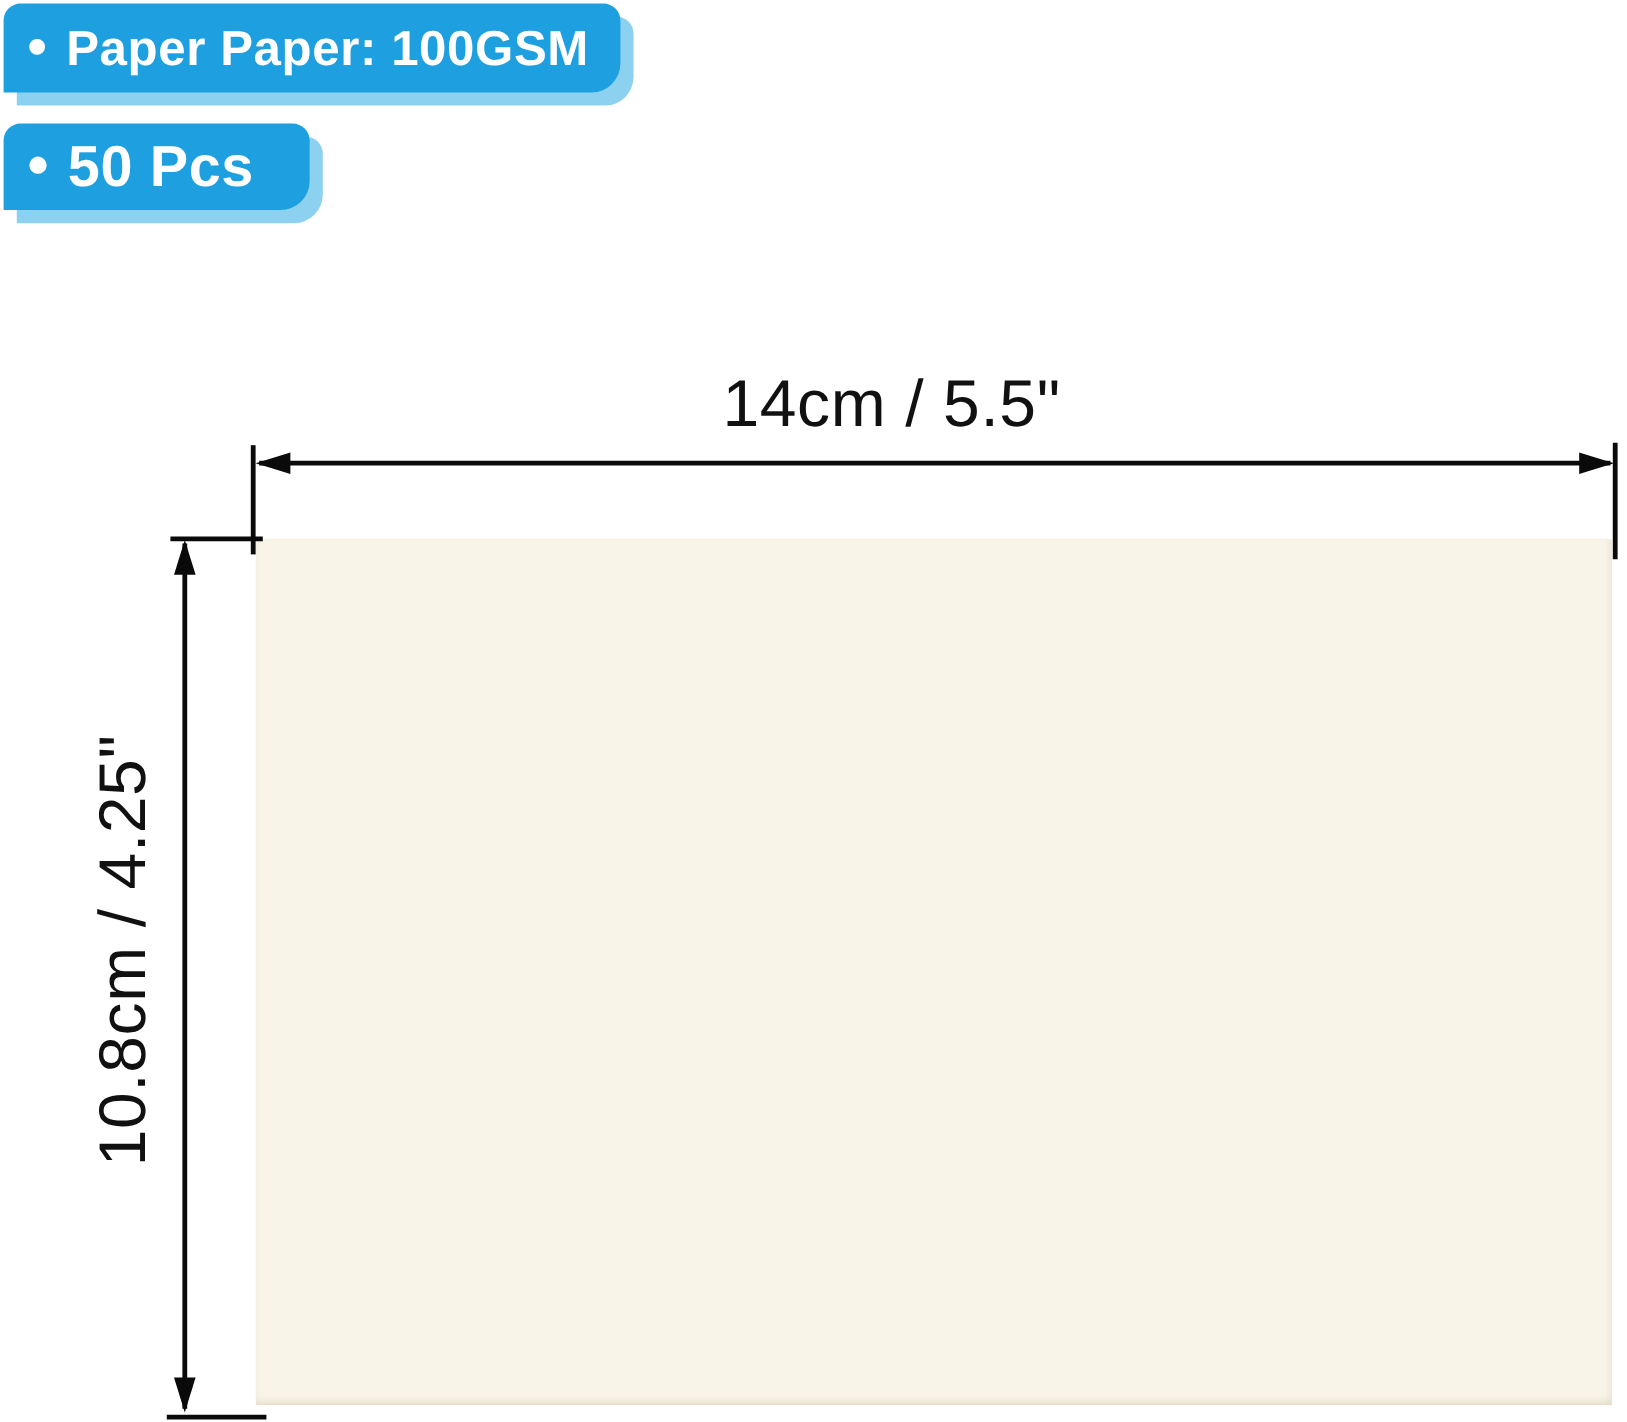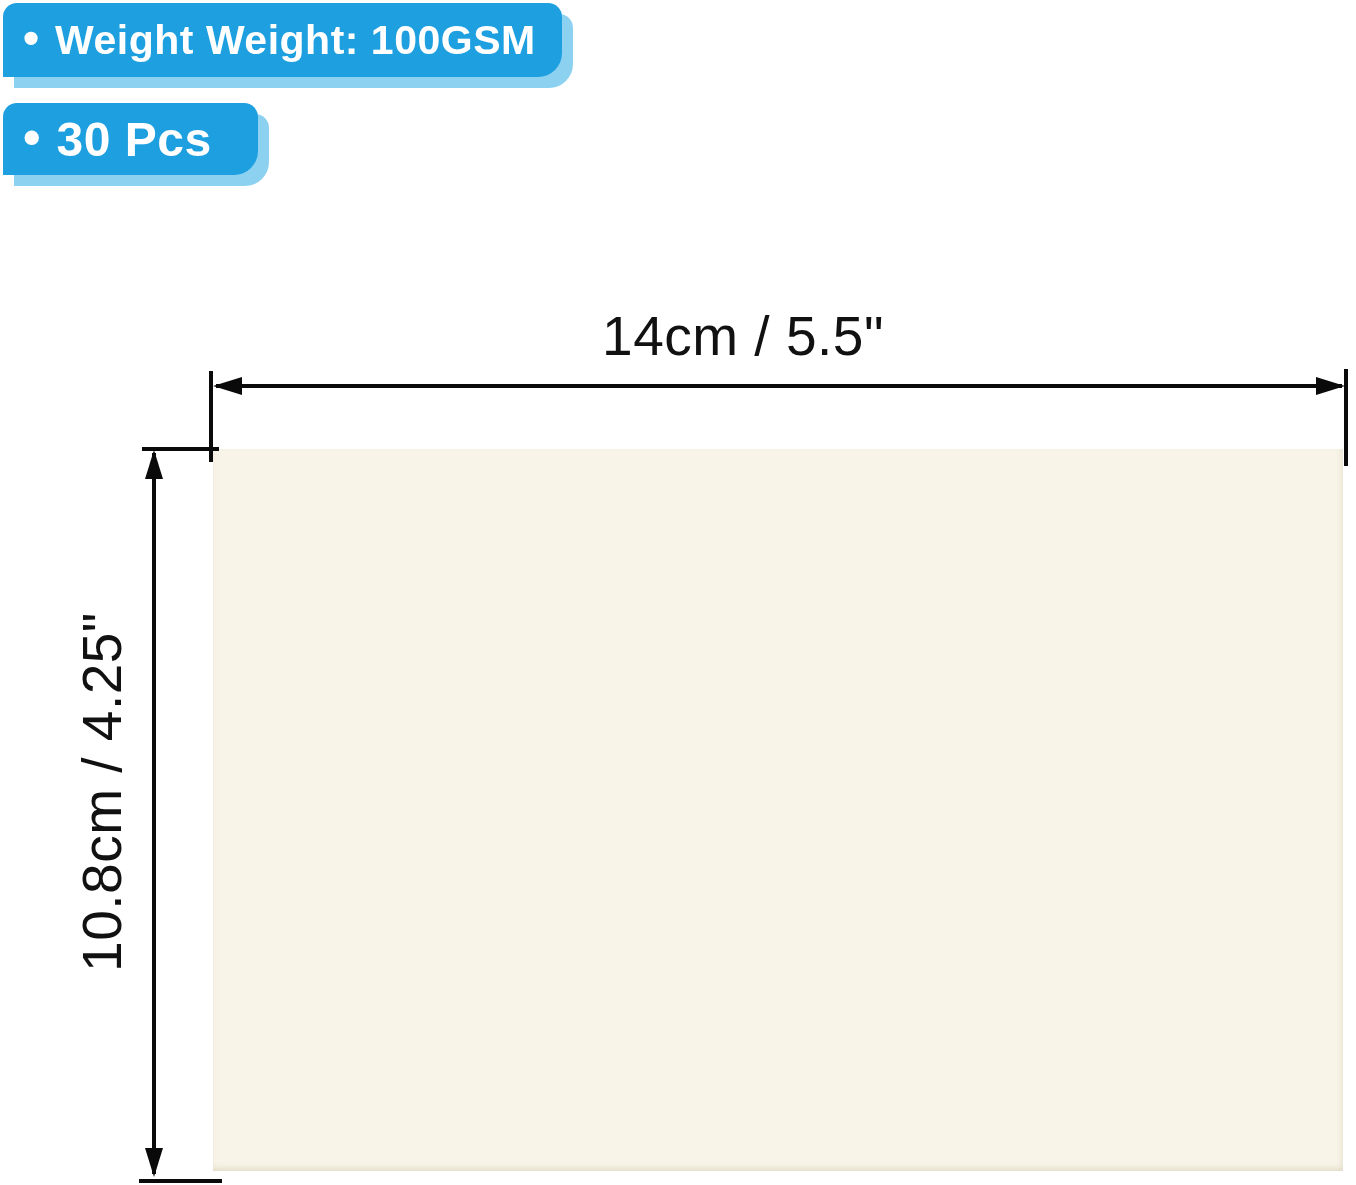--- a/index.html
+++ b/index.html
@@ -91,26 +91,26 @@
     transform: translate(-50%, -50%) rotate(-90deg);
   }
 </style>
 </head>
 <body>
 
 <div class="stage">
 
   <div class="badge badge-1">
     <span class="bullet">•</span>
-    <span class="label">Weight Weight: 100GSM</span>
+    <span class="label">Paper Paper: 100GSM</span>
   </div>
 
   <div class="badge badge-2">
     <span class="bullet">•</span>
-    <span class="label">30 Pcs</span>
+    <span class="label">50 Pcs</span>
   </div>
 
   <div class="paper"></div>
 
   <svg class="dim-svg" viewBox="0 0 1356 1185" xmlns="http://www.w3.org/2000/svg">
 
     <line x1="216" y1="386" x2="1342" y2="386"></line>
     <polygon points="213,386 242,377 242,395"></polygon>
     <polygon points="1345,386 1316,377 1316,395"></polygon>
     <line x1="211" y1="371" x2="211" y2="462"></line>

